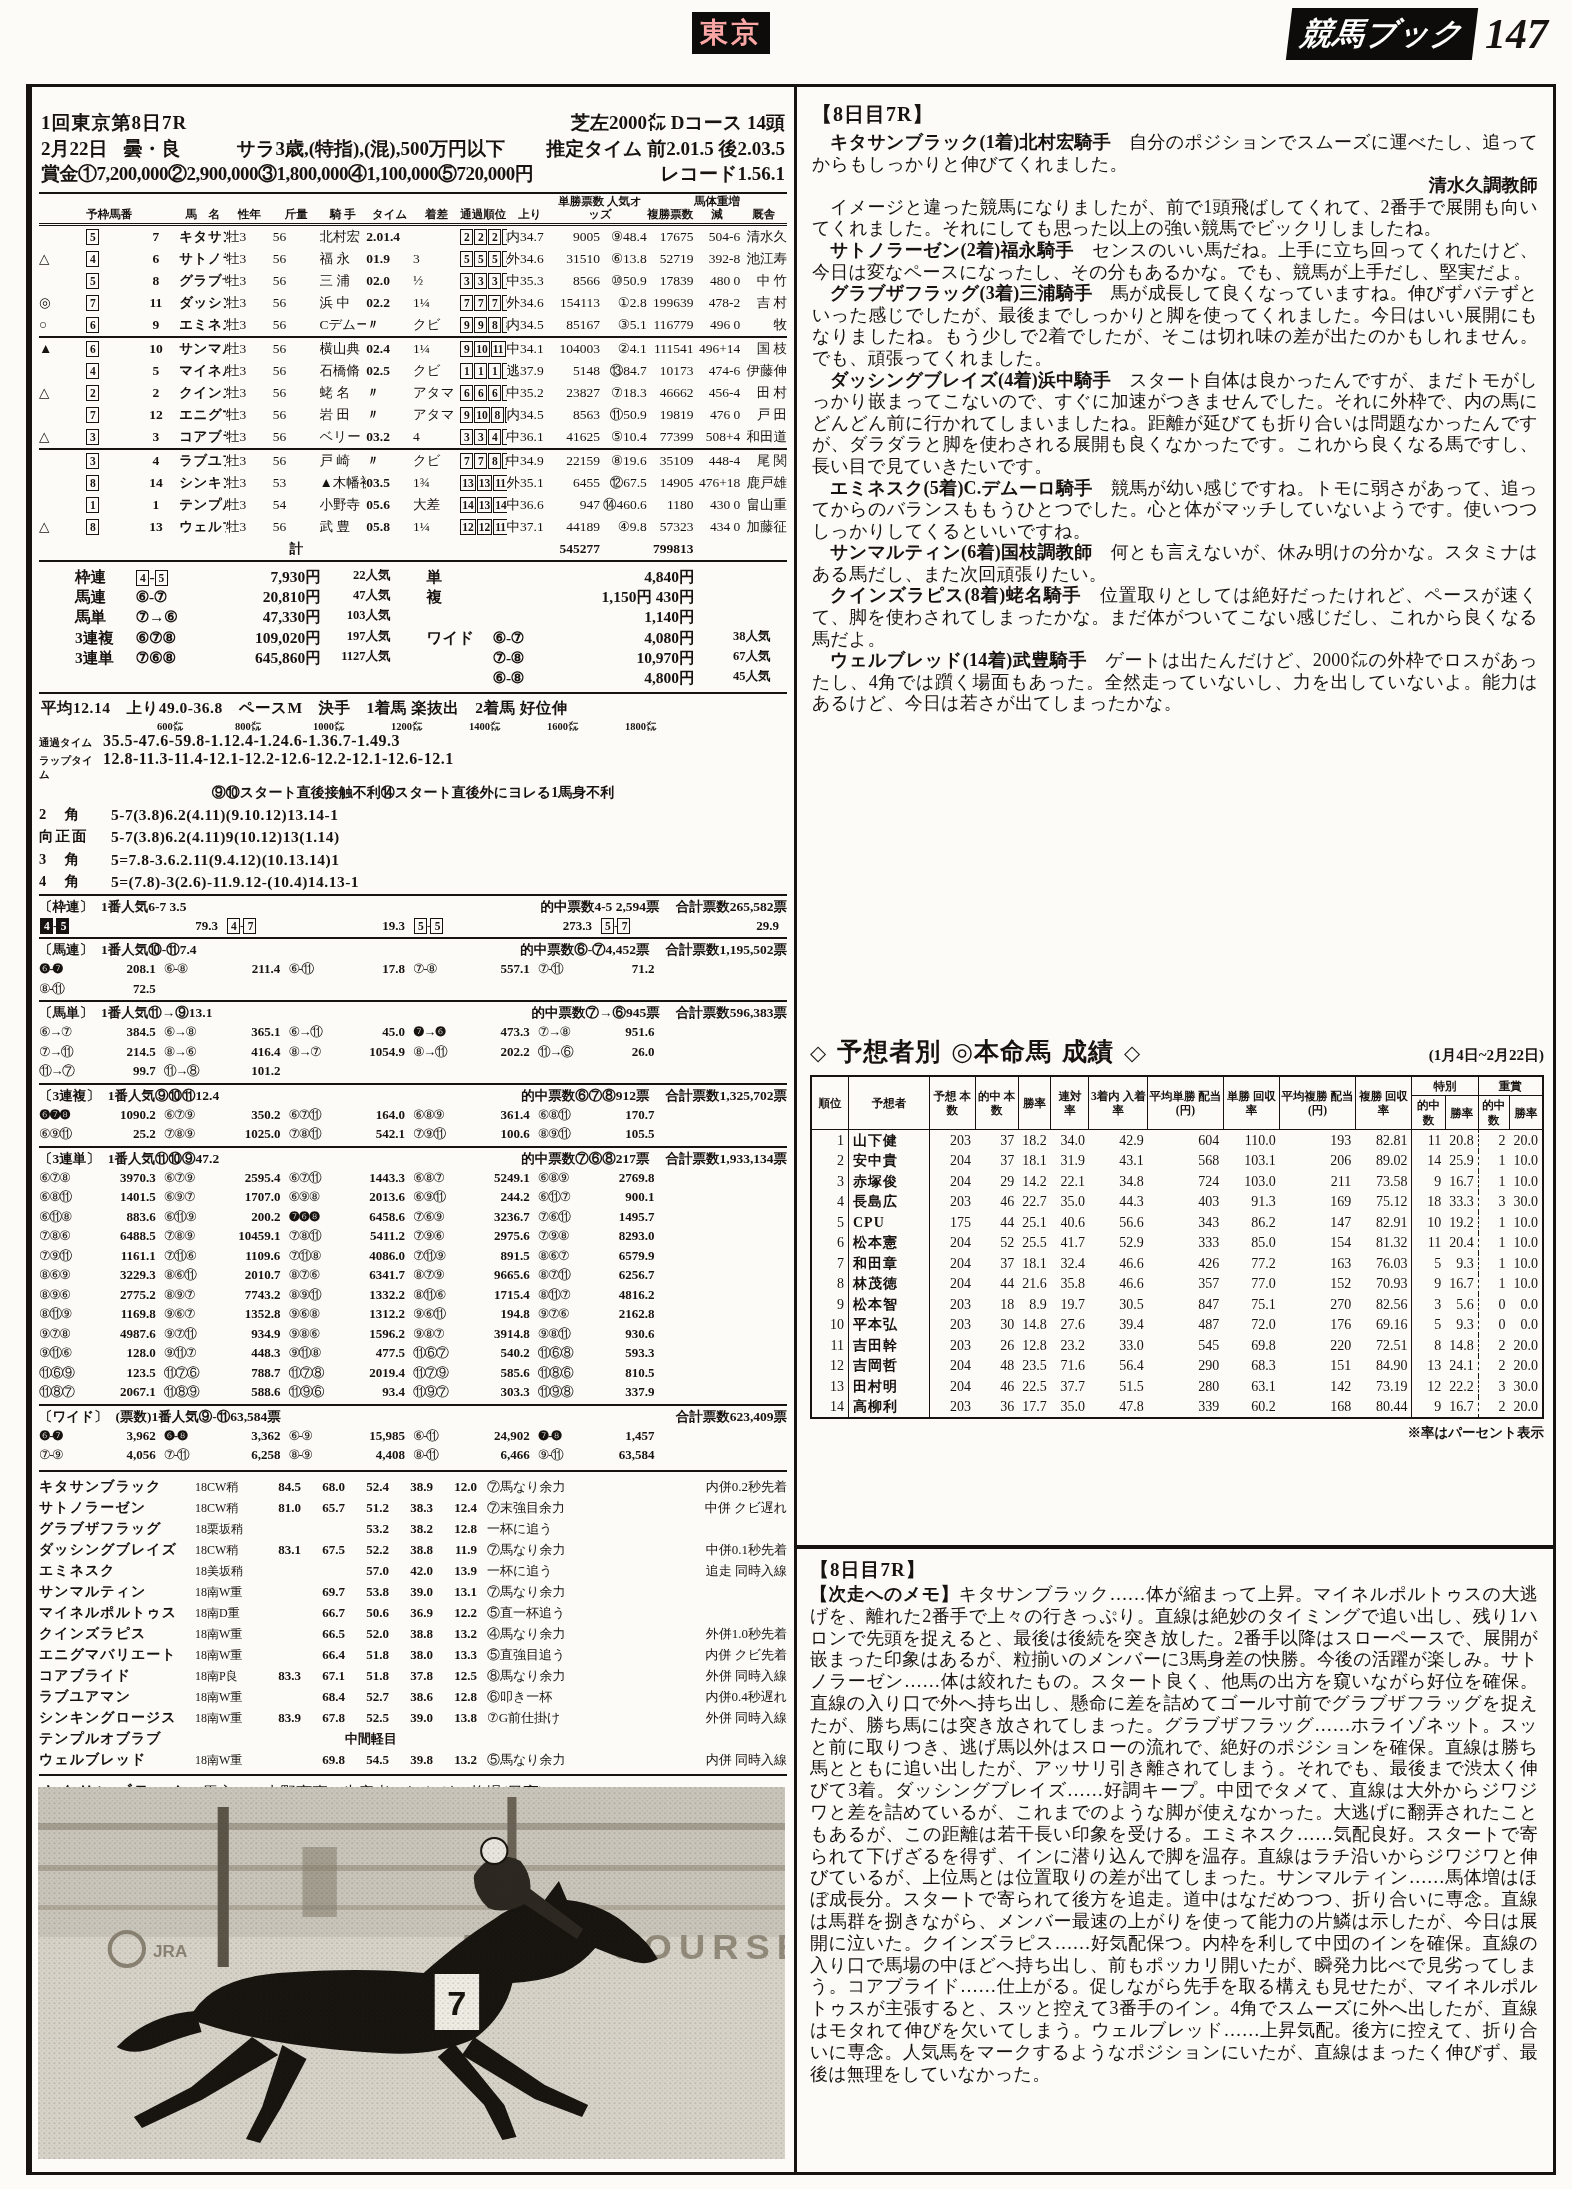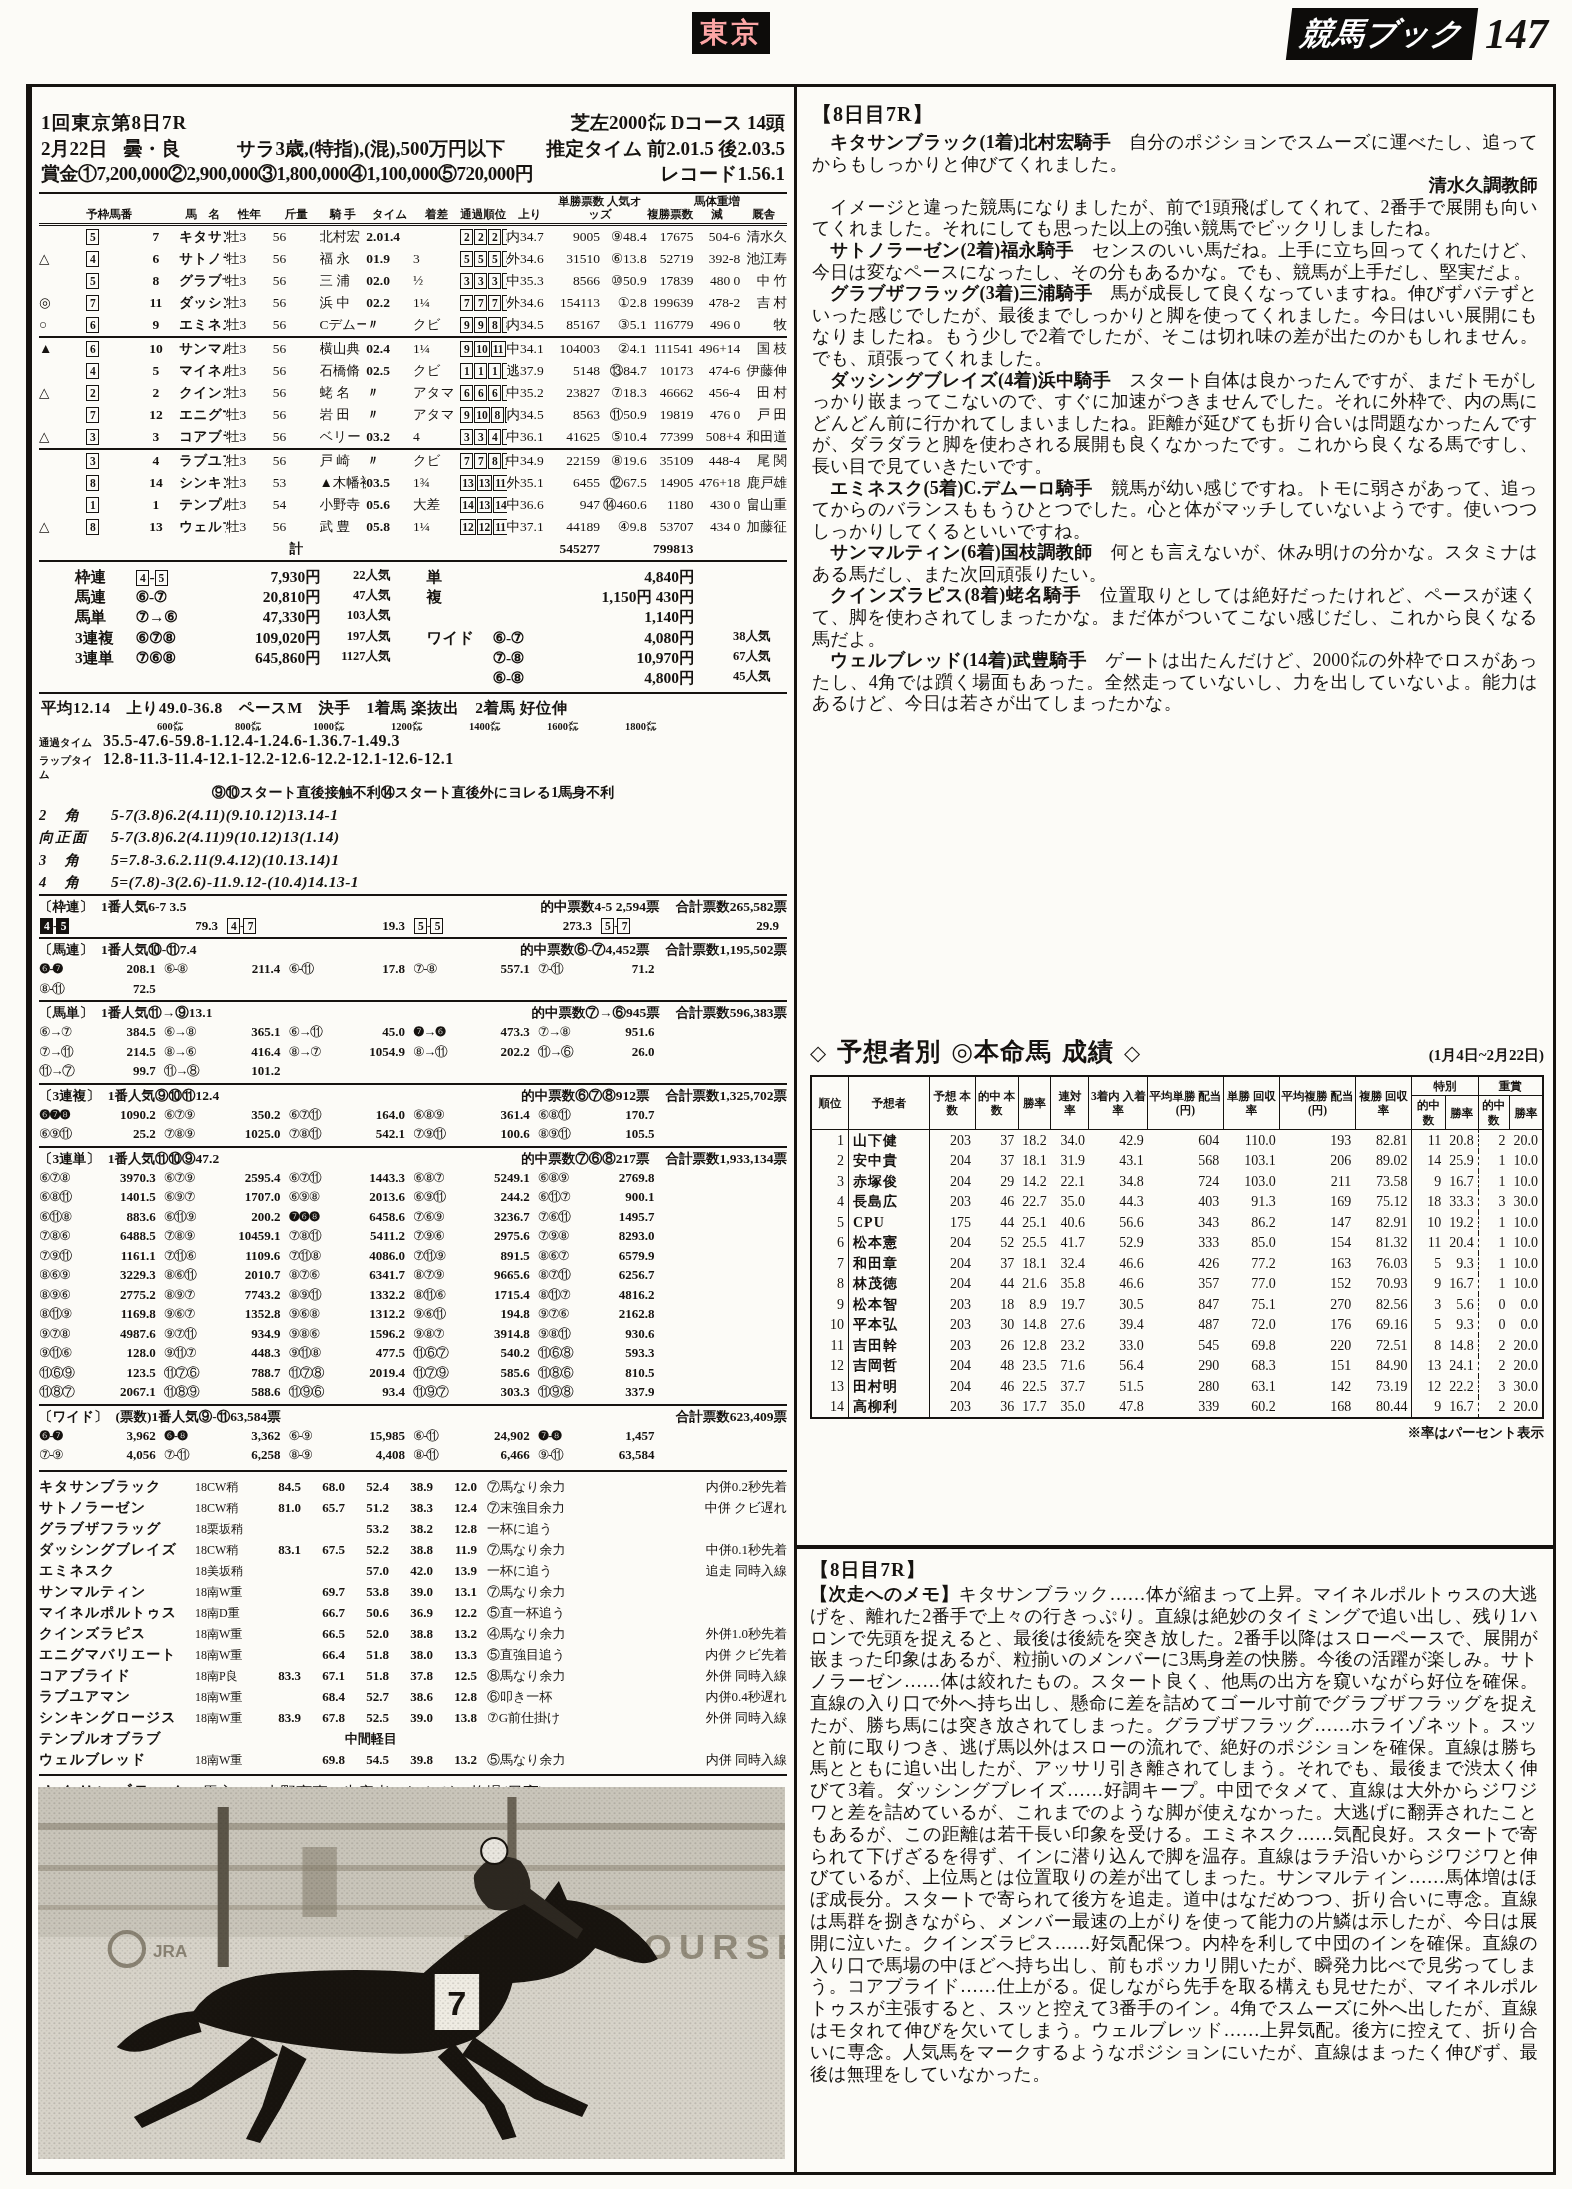--- a/index.html
+++ b/index.html
@@ -62,21 +62,21 @@
   .pay-amt{width:116px;text-align:right;}
   .pay-pop{width:76px;text-align:right;font-size:12.5px;}
   
   .pace-line{font-size:15.5px;font-weight:700;padding:4px 2px 2px;letter-spacing:.5px;}
   .pass-header{padding-left:118px;display:flex;}
   .pass-header span{width:78px;font-size:10.5px;font-weight:700;}
   .pass-line{display:flex;align-items:baseline;}
   .vlbl{width:64px;font-size:10.5px;font-weight:700;}
   .ptimes{font-size:16px;font-weight:700;letter-spacing:.5px;}
   .incident{font-size:14px;font-weight:700;padding:2px 0;text-align:center;}
-  .corner-row{display:flex;align-items:center;line-height:1.45;font-style:italic;}
+  .corner-row{display:flex;align-items:flex-start;line-height:1.45;}
   .c-lbl{width:72px;font-size:14.5px;font-weight:700;letter-spacing:2px;}
   .c-txt{font-size:15.5px;font-weight:600;letter-spacing:.5px;}
   
   .odds-sec{border-top:2px solid #161310;padding:2px 0 2px;}
   .odds-head{display:flex;align-items:baseline;font-size:13.5px;font-weight:700;}
   .odds-lbl{margin-right:8px;}
   .odds-right{margin-left:auto;display:flex;gap:16px;}
   .odds-grid{display:flex;flex-wrap:wrap;}
   .pair{display:flex;justify-content:space-between;font-size:13px;line-height:1.5;box-sizing:border-box;padding-right:8px;}
   .pair .combo{letter-spacing:-1.5px;}
@@ -416,21 +416,21 @@
               <td class="c-name">ウェルブレッド</td>
               <td class="c-sa">牡3</td>
               <td class="c-wt">56</td>
               <td class="c-jk">武 豊</td>
               <td class="c-tm">05.8</td>
               <td class="c-mg">1¼</td>
               <td class="c-pos"><span class="sq">12</span><span class="sq">12</span><span class="sq">11</span></td>
               <td class="c-ag">中37.1</td>
               <td class="c-vt">44189</td>
               <td class="c-po">④9.8</td>
-              <td class="c-pv">53707</td>
+              <td class="c-pv">57323</td>
               <td class="c-hw">434 0</td>
               <td class="c-st">加藤征</td>
             </tr>
             <tr class="res-total">
               <td class="tot-label" colspan="11">計</td>
               <td class="c-vt" colspan="1">545277</td>
               <td colspan="1"></td>
               <td class="c-pv" colspan="1">799813</td>
               <td colspan="2"></td>
             </tr>

